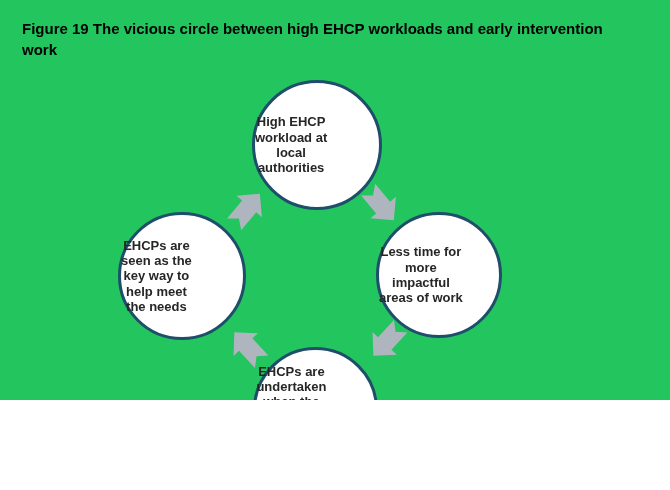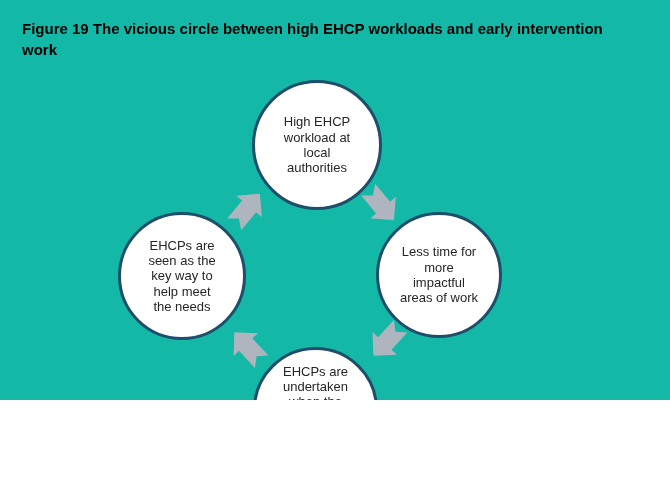--- a/index.html
+++ b/index.html
@@ -4,21 +4,21 @@
 <style>
   html, body {
     margin: 0;
     padding: 0;
     background: #ffffff;
   }
   .page {
     position: relative;
     width: 670px;
     height: 400px;
-    background: #14b8a6;
+    background: #22c55e;
     overflow: hidden;
     font-family: "Liberation Sans", sans-serif;
   }
   .figure-title {
     position: absolute;
     left: 22px;
     top: 18px;
     width: 642px;
     margin: 0;
     font-size: 15px;
@@ -28,21 +28,21 @@
     white-space: pre-line;
   }
   .circle {
     position: absolute;
     box-sizing: border-box;
     border: 3px solid var(--circle-border, #1f4e6b);
     border-radius: 50%;
     background: var(--circle-fill, #ffffff);
     display: flex;
     align-items: center;
-    justify-content: center;
+    font-weight: bold;
   }
   .circle-text {
     display: block;
     text-align: center;
     font-size: 13px;
     line-height: 15.3px;
     color: var(--circle-text, #262626);
     white-space: pre-line;
   }
   .circle-top    { left: 252px; top: 80px;  width: 130px; height: 130px; }

